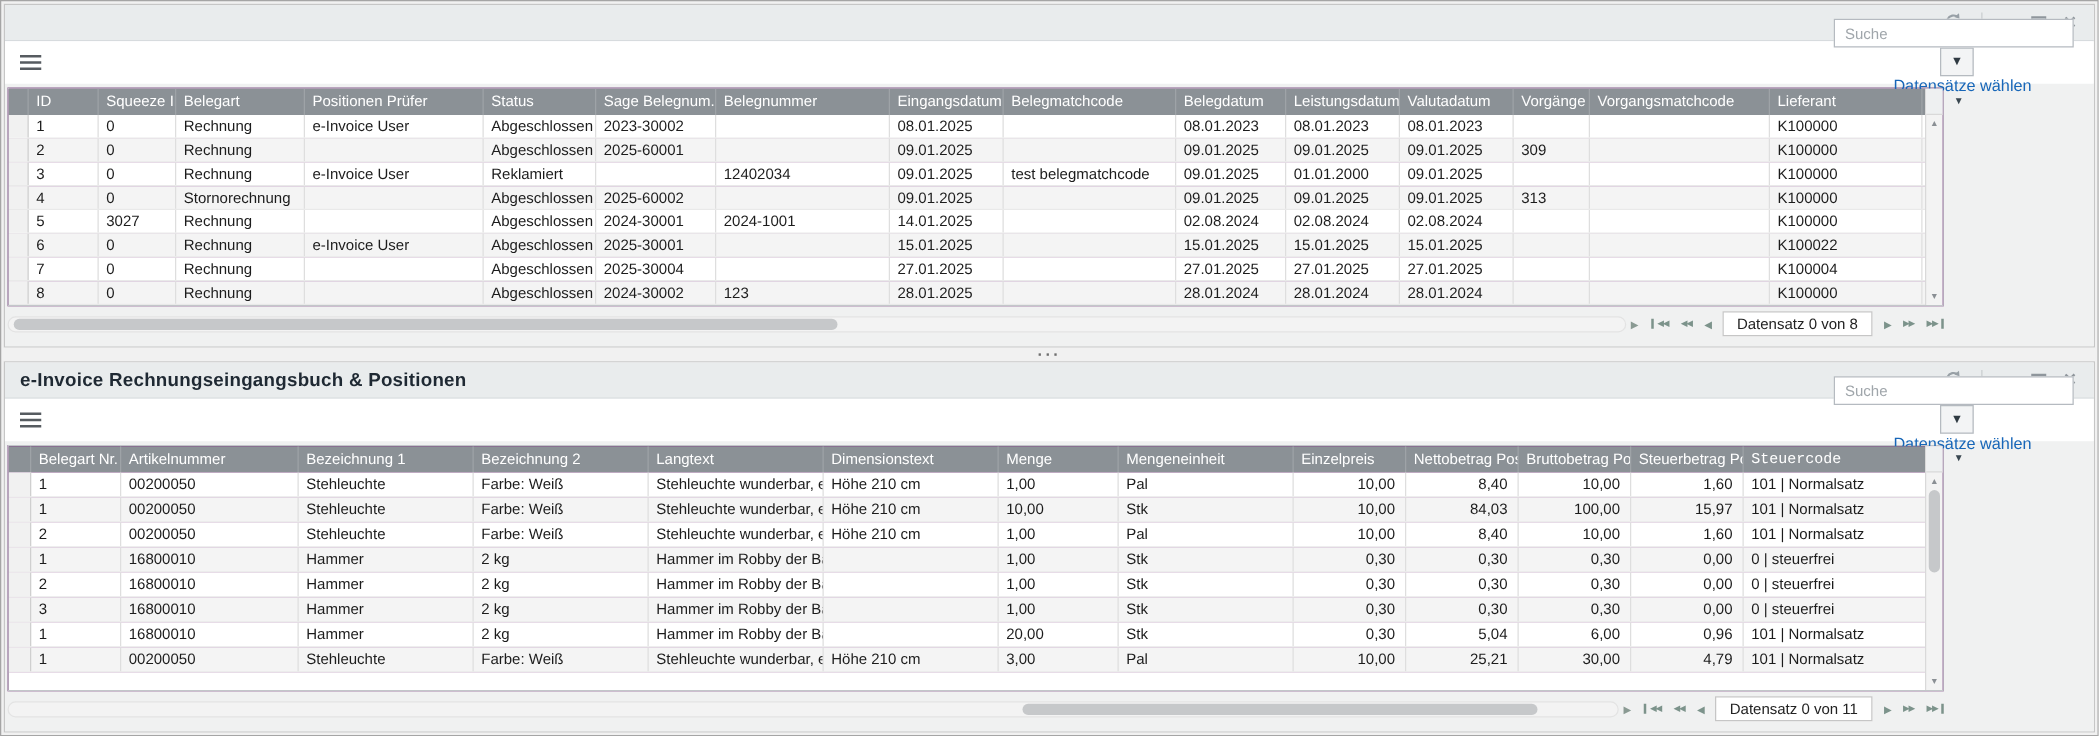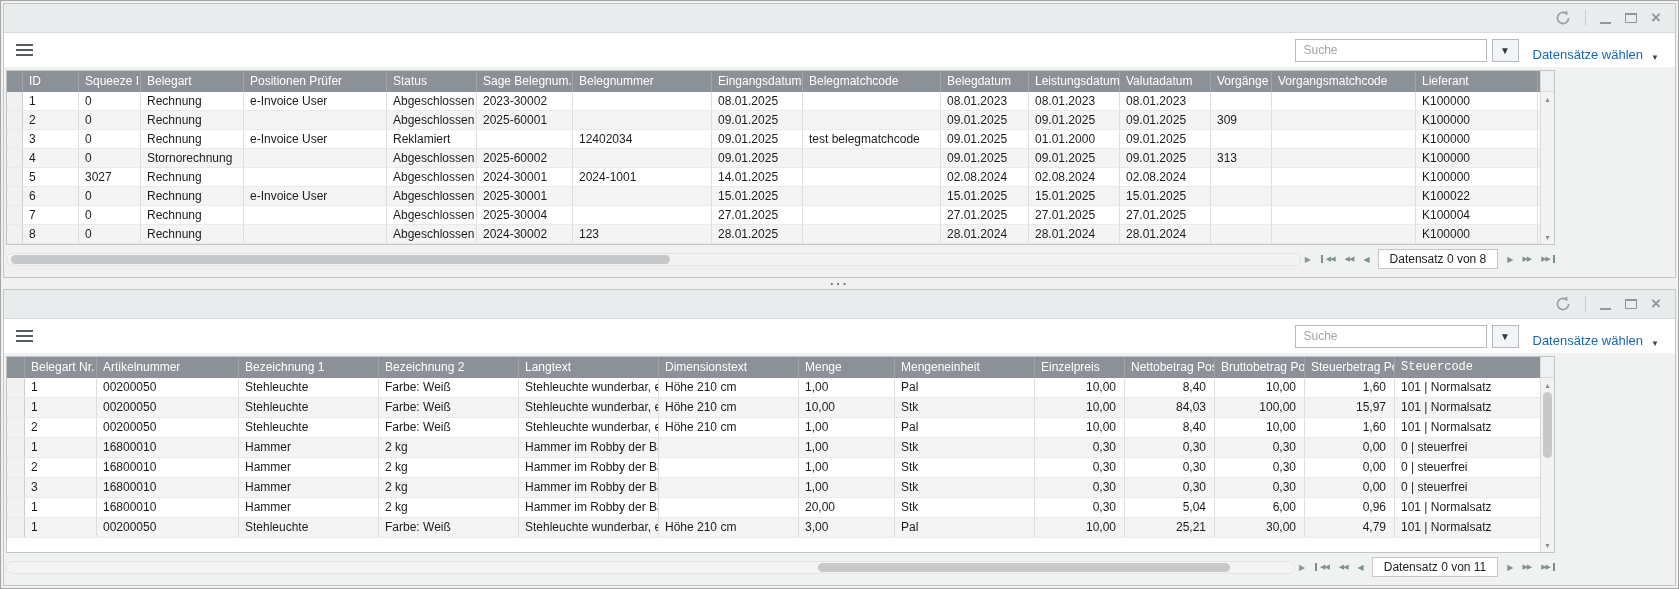--- a/index.html
+++ b/index.html
@@ -35,21 +35,21 @@
   .ic-max { width:12px; height:10px; border:1px solid #8f969c; border-top:2px solid #8f969c; }
   .ic-close { font-size:17px; line-height:14px; color:#8f969c; font-weight:bold; }
   .winbtn { cursor:default; display:flex; align-items:center; }
   
   .toolbar {
     height:34px; background:#fff; display:flex; align-items:center;
     padding:0 16px 0 12px;
   }
   .menu-icon { width:17px; display:flex; flex-direction:column; gap:3px; }
   .menu-icon i { display:block; height:2px; background:#565b60; }
-  .toolbar-right { margin-left:auto; display:flex; align-items:flex-end; }
+  .toolbar-right { margin-left:auto; display:flex; align-items:center;flex-direction:column; }
   .search-input {
     width:192px; height:23px; border:1px solid #b5bac0; background:#fff;
     font-family:"Liberation Sans",sans-serif; font-size:12px; color:#333;
     padding:0 8px; outline:none;
   }
   .search-input::placeholder { color:#a0a6ab; }
   .filter-btn {
     width:27px; height:23px; margin-left:5px; border:1px solid #b5bac0;
     background:#f3f4f5; display:flex; align-items:center; justify-content:center;
     font-size:10px; color:#2f3a42; cursor:default;
@@ -327,20 +327,21 @@
           </div>
         </div>
         <div style="height: 7px;"></div>
       </div>
     </div>
   <div class="splitter">
     <span class="dots">···</span>
   </div>
   <div class="panel p2" id="panel-1">
       <div class="titlebar">
+        <span class="title">e-Invoice Rechnungseingangsbuch &amp; Positionen</span>
         <div class="win-controls">
           <span class="winbtn ic-refresh">
             <svg width="16" height="16" viewBox="0 0 16 16">
               <path d="M13.6 8a5.6 5.6 0 1 1-2.1-4.4" fill="none" stroke="#98a0a6" stroke-width="1.7"></path>
               <path d="M12.2 0.6 12.6 5 8.4 3.6 Z" fill="#98a0a6"></path>
             </svg>
           </span>
           <span class="sep"></span>
           <span class="winbtn">
             <span class="ic-min"></span>

